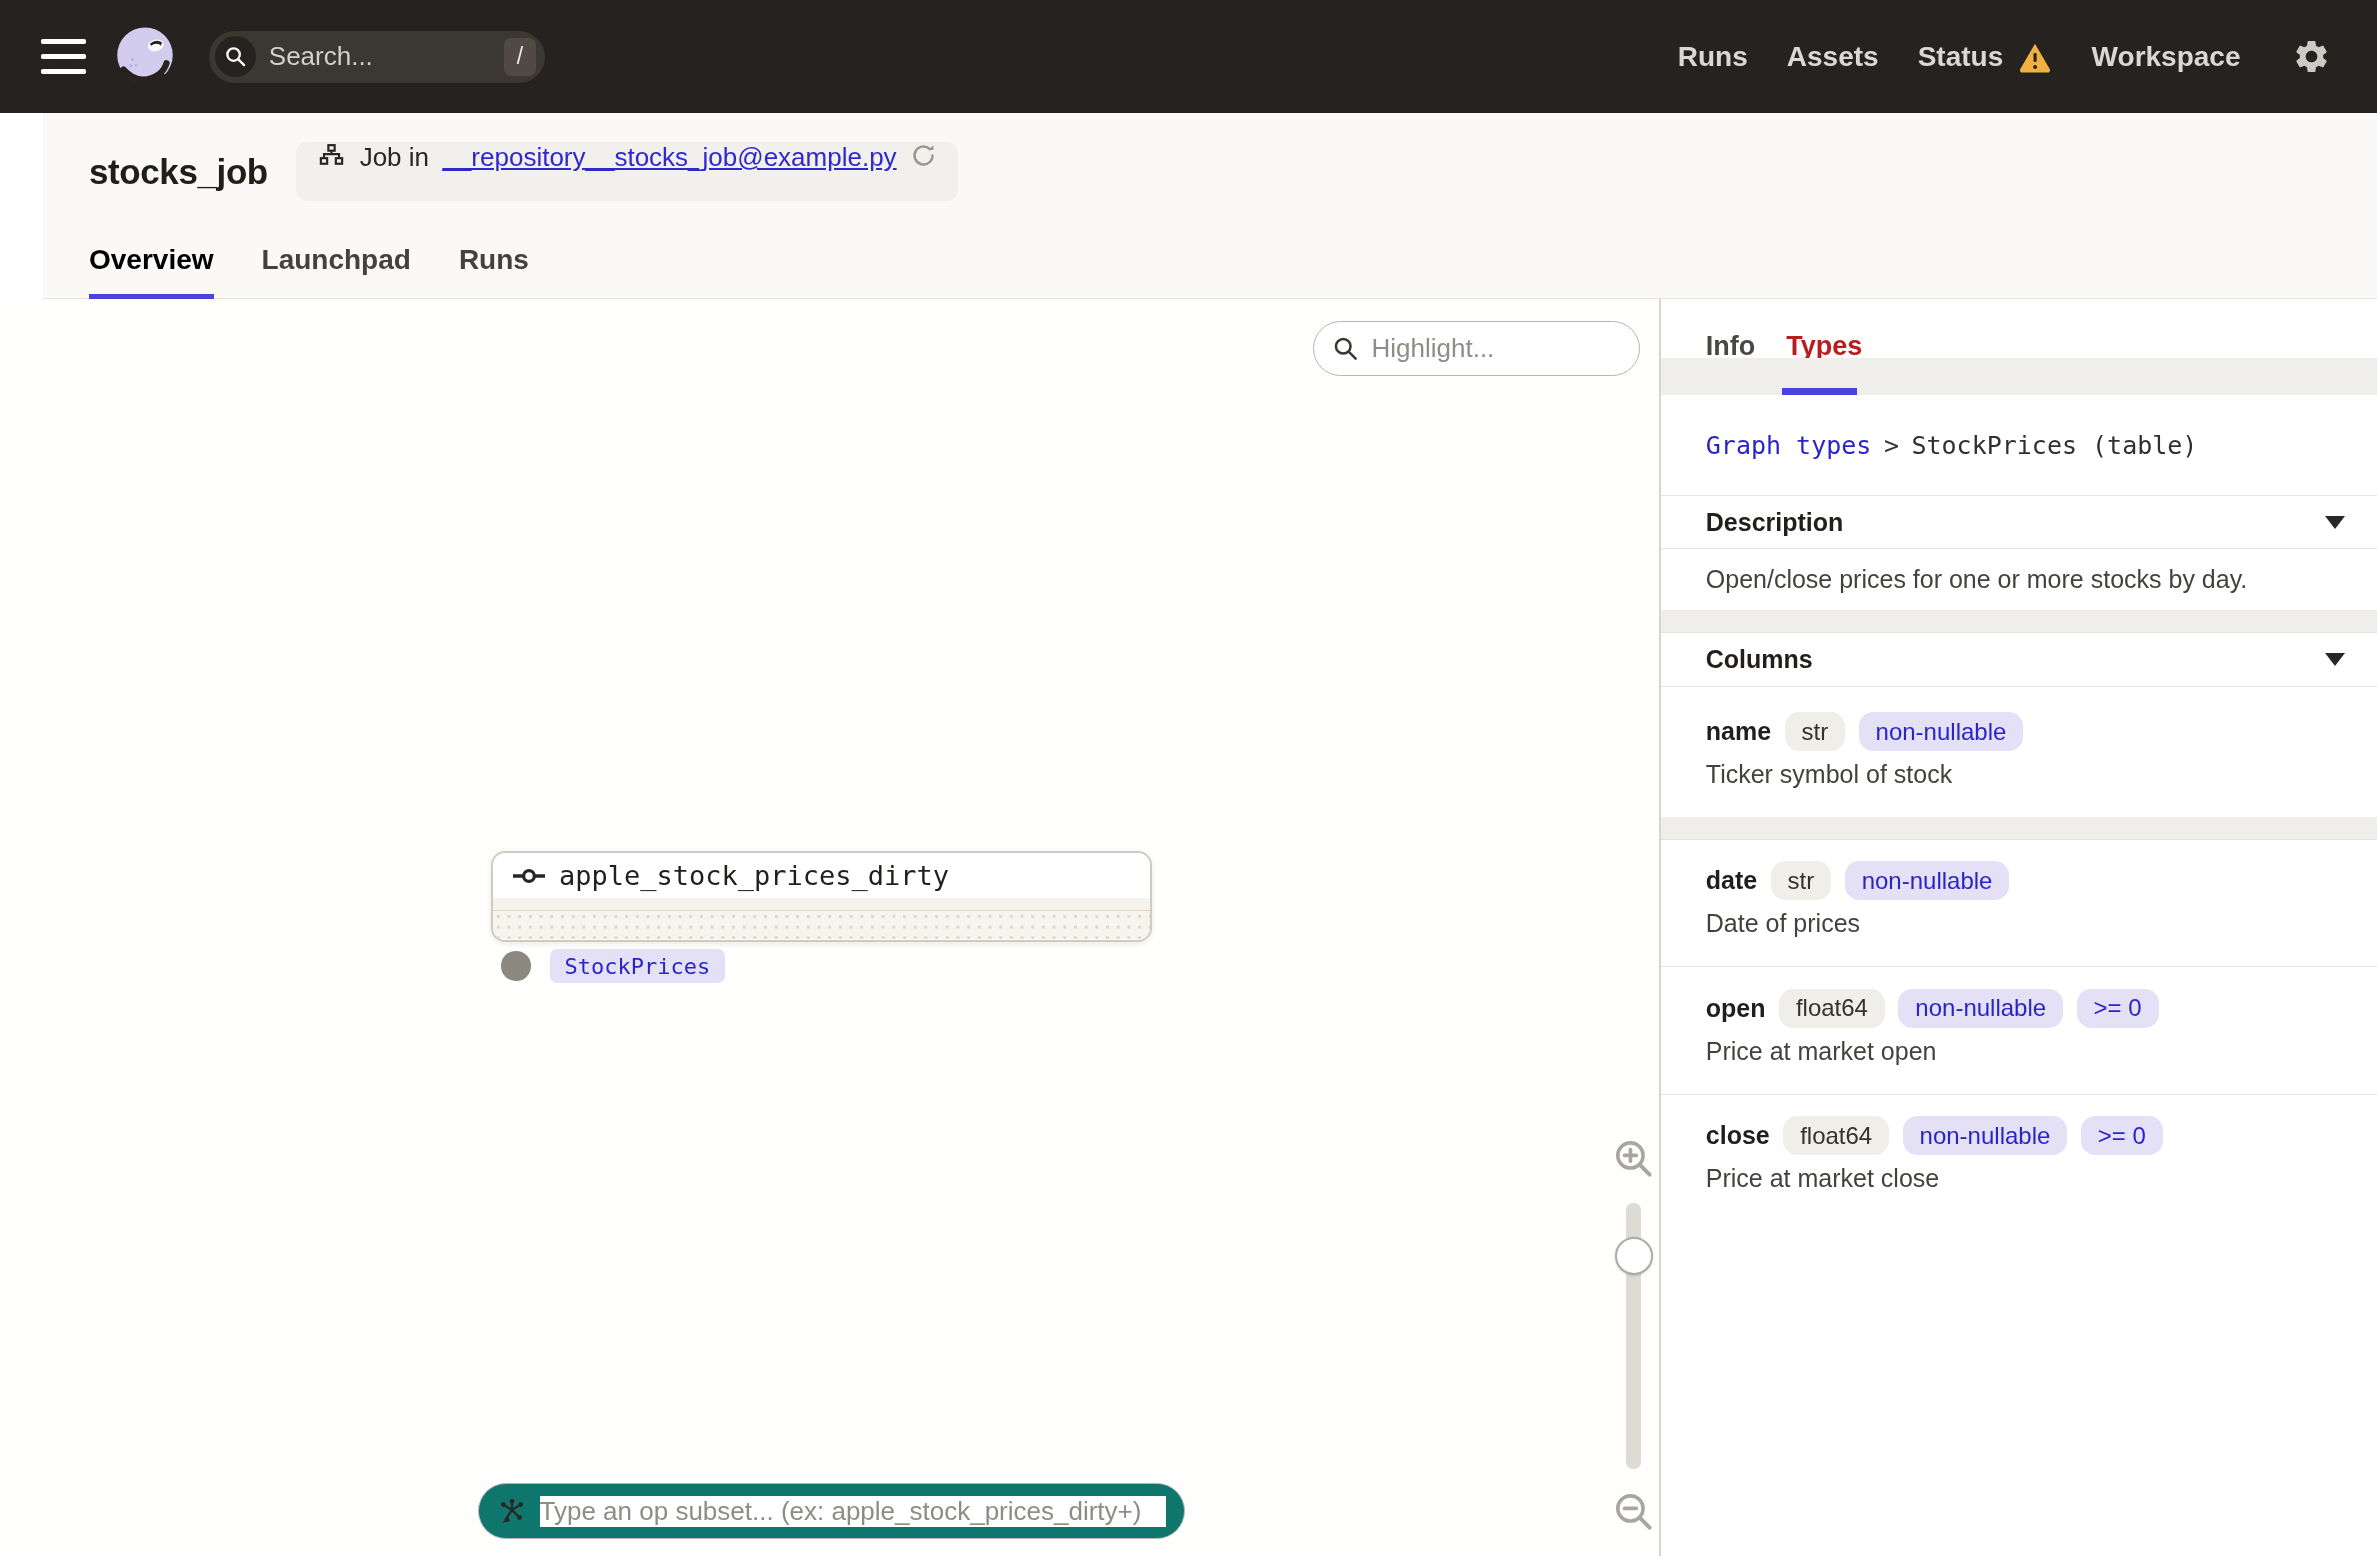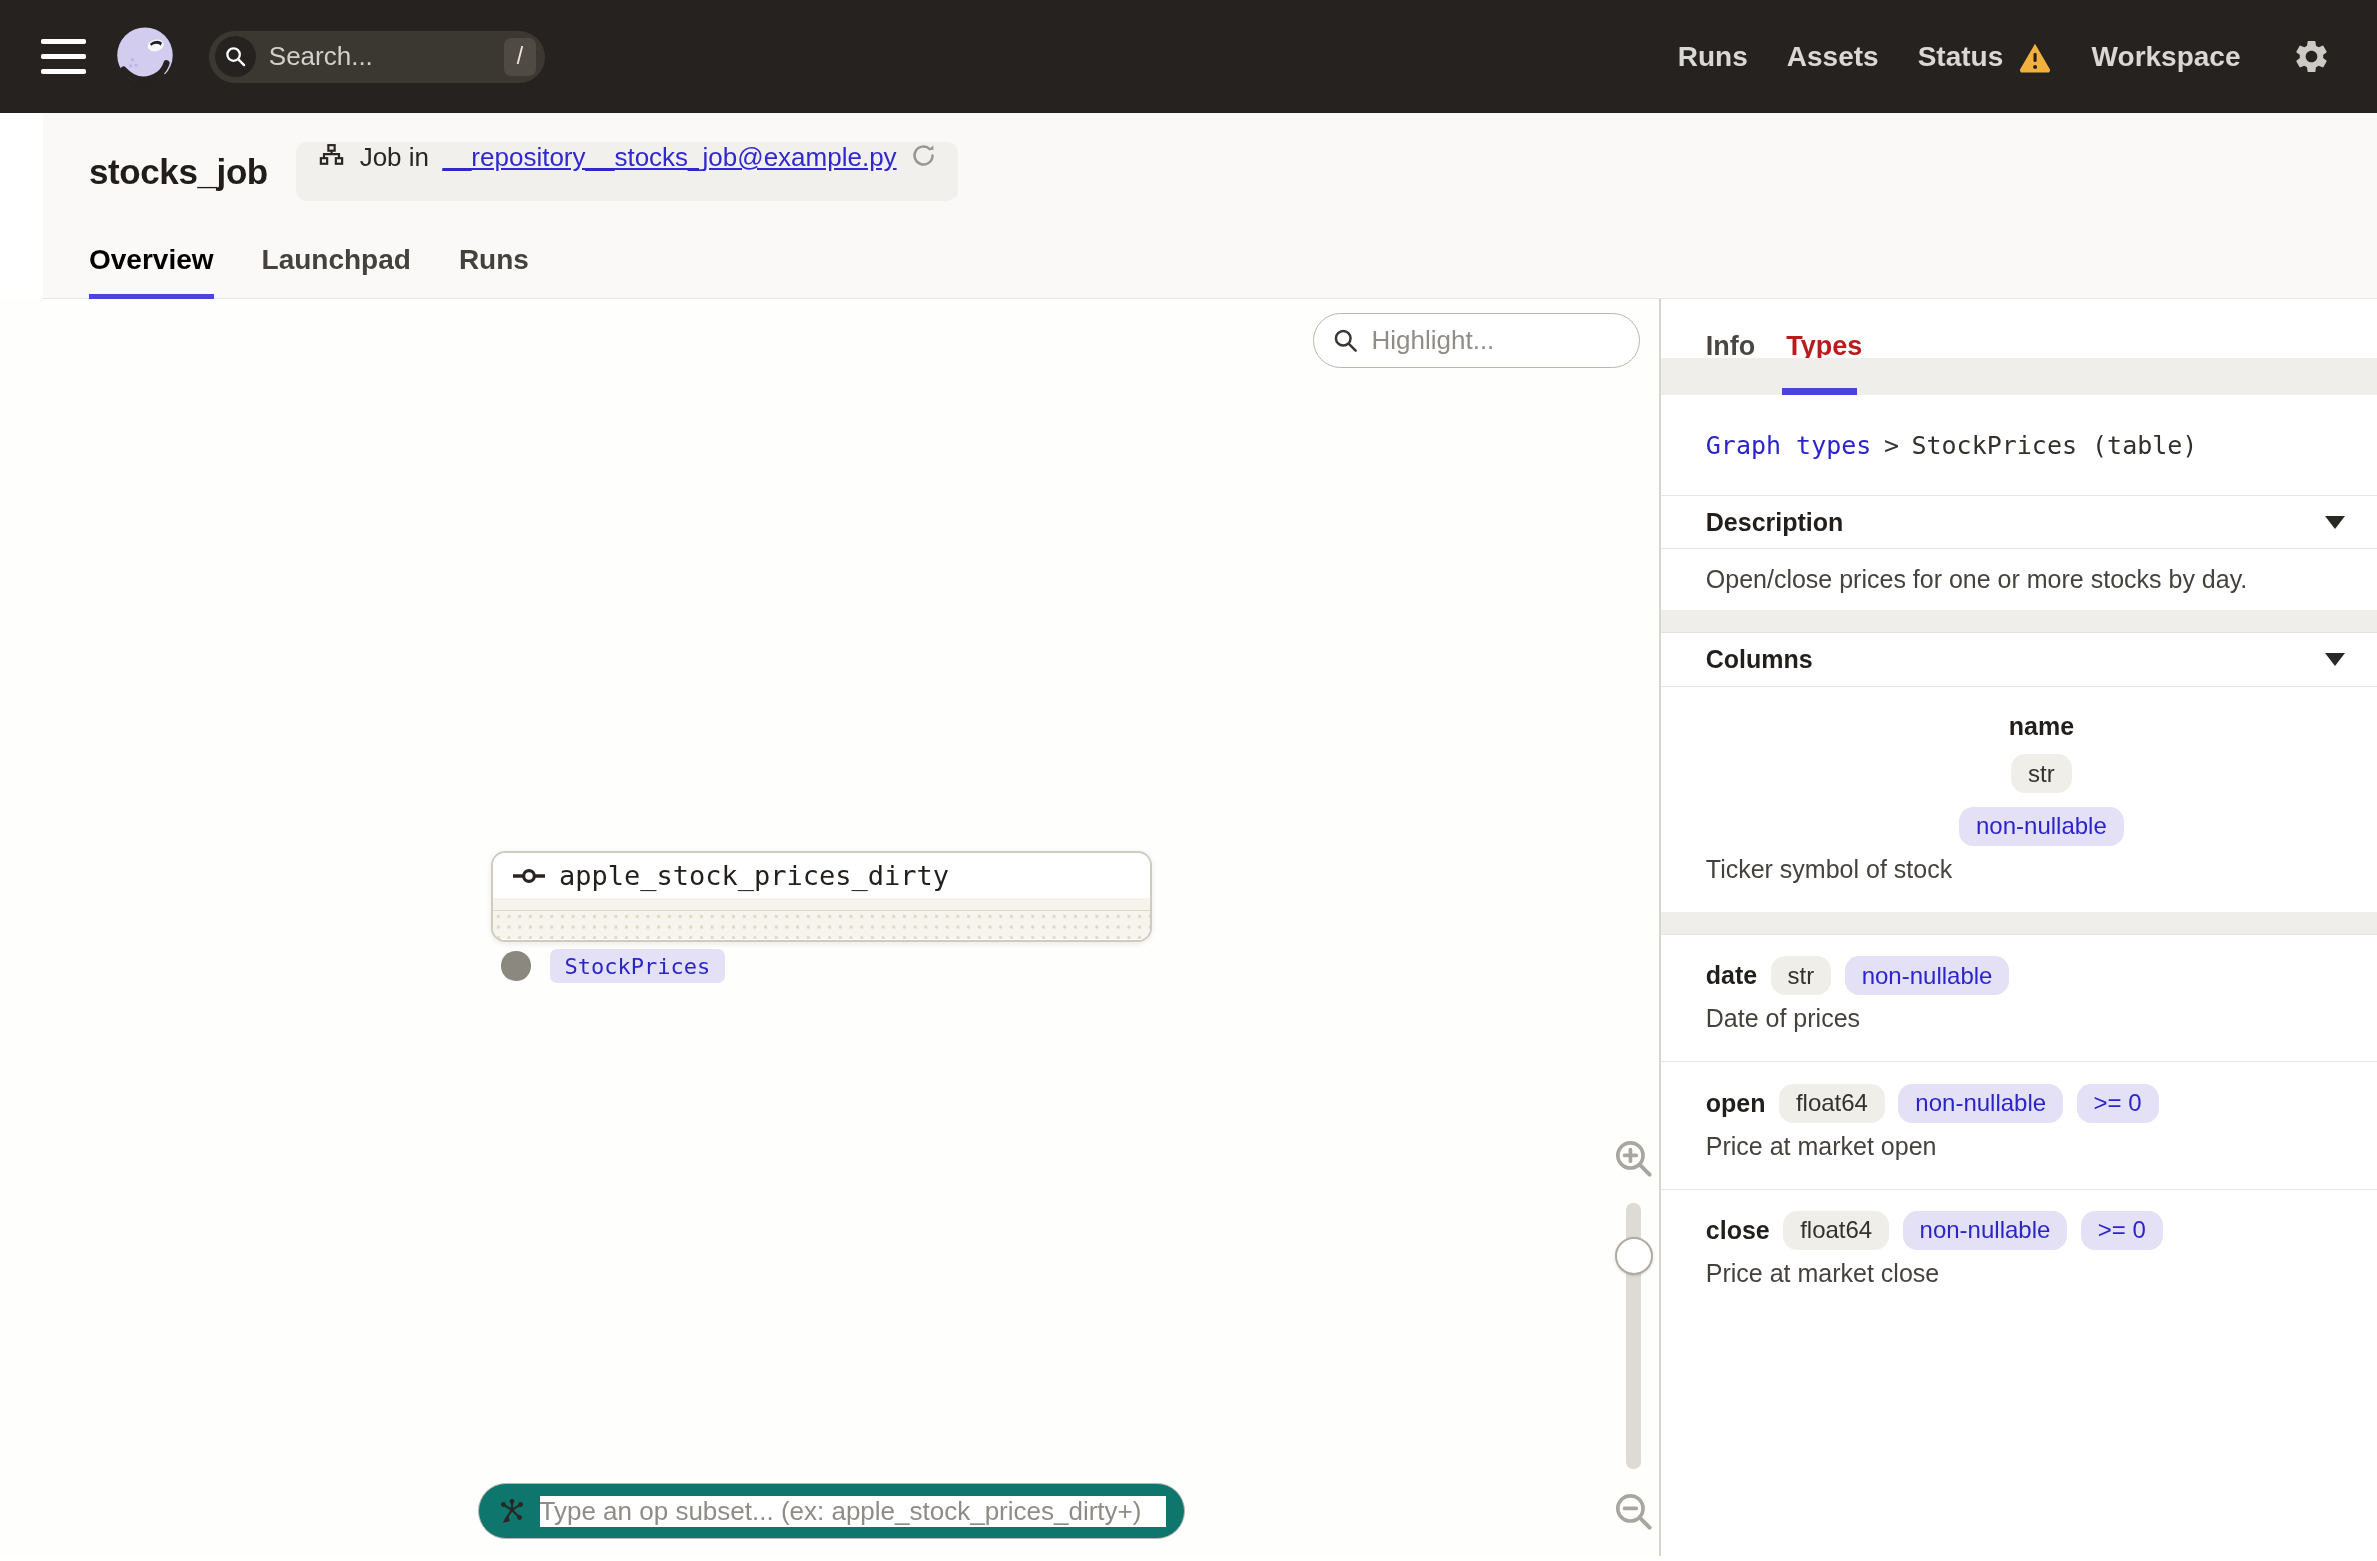--- a/index.html
+++ b/index.html
@@ -57,21 +57,21 @@
   }
 
   
   .main { display:flex; height:1257px; }
   .canvas { position:relative; width:1659px; flex:none; background:#FEFEFD; }
   .v-divider { width:1.8px; flex:none; background:#D8D5D0; }
   .panel { flex:1; background:#FFFFFF; }
 
   
   .highlight-box {
-    position:absolute; left:1313px; top:14px; width:327px; height:55px;
+    position:absolute; left:1313px; top:22px; width:327px; height:55px;
     border:1.8px solid #B9B6B0; border-radius:28px; background:#FFFFFF;
     display:flex; align-items:center; padding:0 18px;
   }
   .highlight-box input {
     border:none; outline:none; flex:1; font-size:26px; color:#45423E; margin-left:12.5px; font-family:inherit; min-width:0;
   }
   .highlight-box input::placeholder { color:#908D88; }
 
   .op-node {
     position:absolute; left:491px; top:552px; width:661px; height:91px;
@@ -139,21 +139,21 @@
   .section-h .stitle { font-size:25px; font-weight:700; color:#211E1B; }
   .caret-down {
     width:0; height:0; border-left:10.7px solid transparent; border-right:10.7px solid transparent;
     border-top:13.4px solid #2A2724;
   }
   .desc-body { height:61px; display:flex; align-items:center; padding-left:45px; font-size:25px; color:#45423E; }
   .band { height:23px; background:#F0EEEA; border-bottom:0.9px solid #E5E2DD; }
 
   .col-entry { padding-left:45px; }
   .col-head { display:flex; align-items:center; gap:13.4px; margin-top:21.4px; }
-  .col-head.first { margin-top:25px;flex-direction:column; }
+  .col-head.first { margin-top:25px; }
   .col-name { font-size:25px; font-weight:700; color:#211E1B; }
   .badge {
     height:39px; border-radius:14.3px; display:flex; align-items:center; padding:0 17px; font-size:24px;
   }
   .badge.neutral { background:#F0EEE8; color:#35322E; }
   .badge.accent { background:#E4E1F7; color:#2B25C8; }
   .col-desc { margin-top:8px; height:31px; display:flex; align-items:center; font-size:25px; color:#45423E; }
   .col-gap { height:27px; }
   .col-sep { border-bottom:0.9px solid #E7E5E0; }
   .pad-b { padding-bottom:27px; }

